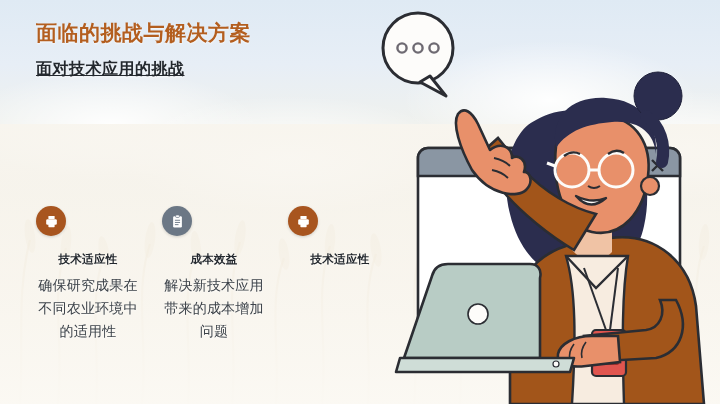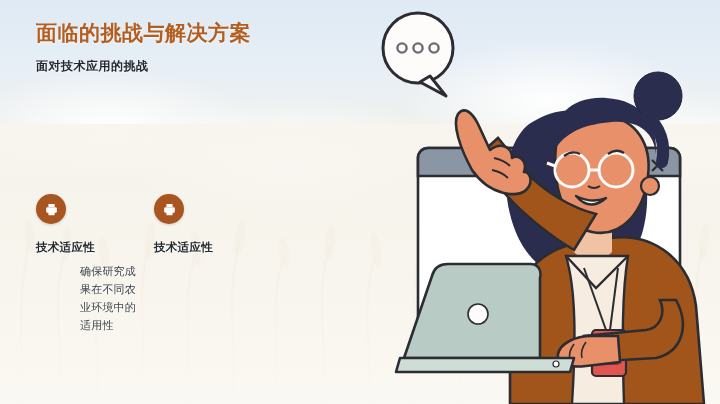--- a/index.html
+++ b/index.html
@@ -56,49 +56,49 @@
 
   
   .title-block { position:absolute; left:36px; top:20px; z-index:6; }
   .main-title {
     font-size:21px; font-weight:bold; letter-spacing:.5px;
     color:#b35e1f; line-height:1.25;
     text-shadow:0 1px 2px rgba(255,255,255,.75);
   }
   .sub-title {
     margin-top:13px;
-    font-size:12px; font-weight:bold; letter-spacing:.5px;
+    font-size:16px; font-weight:bold; letter-spacing:.5px;
     color:#23282e; line-height:1.25;
     text-shadow:0 1px 2px rgba(255,255,255,.7);
+    text-decoration:underline;
   }
 
   
   .features {
-    position:absolute; left:36px; top:194px; z-index:6;
-    display:flex; gap:14px;
+    position:absolute; left:36px; top:206px; z-index:6;
+    display:flex; gap:22px;text-align:center;
   }
   .feature { width:104px; }
   .feat-icon {
     width:30px; height:30px; border-radius:50%;
     display:flex; align-items:center; justify-content:center;
     box-shadow:0 1px 3px rgba(0,0,0,.16);
   }
   .feat-icon svg { display:block; }
   .feat-title {
     margin-top:16px;
     font-size:11.5px; font-weight:bold; color:#23282e;
     letter-spacing:.3px;
     text-shadow:0 1px 2px rgba(255,255,255,.8);
   }
   .feat-desc {
     margin-top:7px;
-    font-size:11px; color:#3c4249; line-height:1.65;
+    font-size:14px; color:#3c4249; line-height:1.65;
     letter-spacing:.2px;
     text-shadow:0 1px 2px rgba(255,255,255,.8);
-    margin-left:44px;
   }
 
   
   .illustration {
     position:absolute; right:0; top:0;
     width:360px; height:404px; z-index:5;
   }
   .illustration svg { display:block; width:100%; height:100%; }
 </style>
 </head>
@@ -255,20 +255,35 @@
         <svg width="15" height="15" viewBox="0 0 24 24" fill="#ffffff">
           <rect x="7" y="3" width="10" height="5" rx="1"></rect>
           <rect x="3.5" y="8.5" width="17" height="8.5" rx="2"></rect>
           <rect x="7" y="15" width="10" height="6" rx="1" fill="#ffffff"></rect>
         </svg>
       </div>
       <div class="feat-title">技术适应性</div>
       <div class="feat-desc">确保研究成果在不同农业环境中的适用性</div>
     </div>
 
+    <div class="feature">
+      <div class="feat-icon" style="background:#6b7785">
+        <svg width="15" height="15" viewBox="0 0 24 24">
+          <rect x="5" y="3.5" width="14" height="18" rx="2" fill="#ffffff"></rect>
+          <rect x="9" y="1.5" width="6" height="4" rx="1.4" fill="#ffffff" stroke="#6b7785" stroke-width="1.2"></rect>
+          <g stroke="#6b7785" stroke-width="1.5" stroke-linecap="round">
+            <path d="M8.5 10 h7"></path>
+              <path d="M8.5 13.5 h7"></path>
+              <path d="M8.5 17 h4.5"></path>
+          </g>
+        </svg>
+      </div>
+      <div class="feat-title">成本效益</div>
+      <div class="feat-desc">解决新技术应用带来的成本增加问题</div>
+    </div>
 
     <div class="feature">
       <div class="feat-icon" style="background:#a8551f">
         <svg width="15" height="15" viewBox="0 0 24 24" fill="#ffffff">
           <rect x="7" y="3" width="10" height="5" rx="1"></rect>
           <rect x="3.5" y="8.5" width="17" height="8.5" rx="2"></rect>
           <rect x="7" y="15" width="10" height="6" rx="1" fill="#ffffff"></rect>
         </svg>
       </div>
       <div class="feat-title">技术适应性</div>

